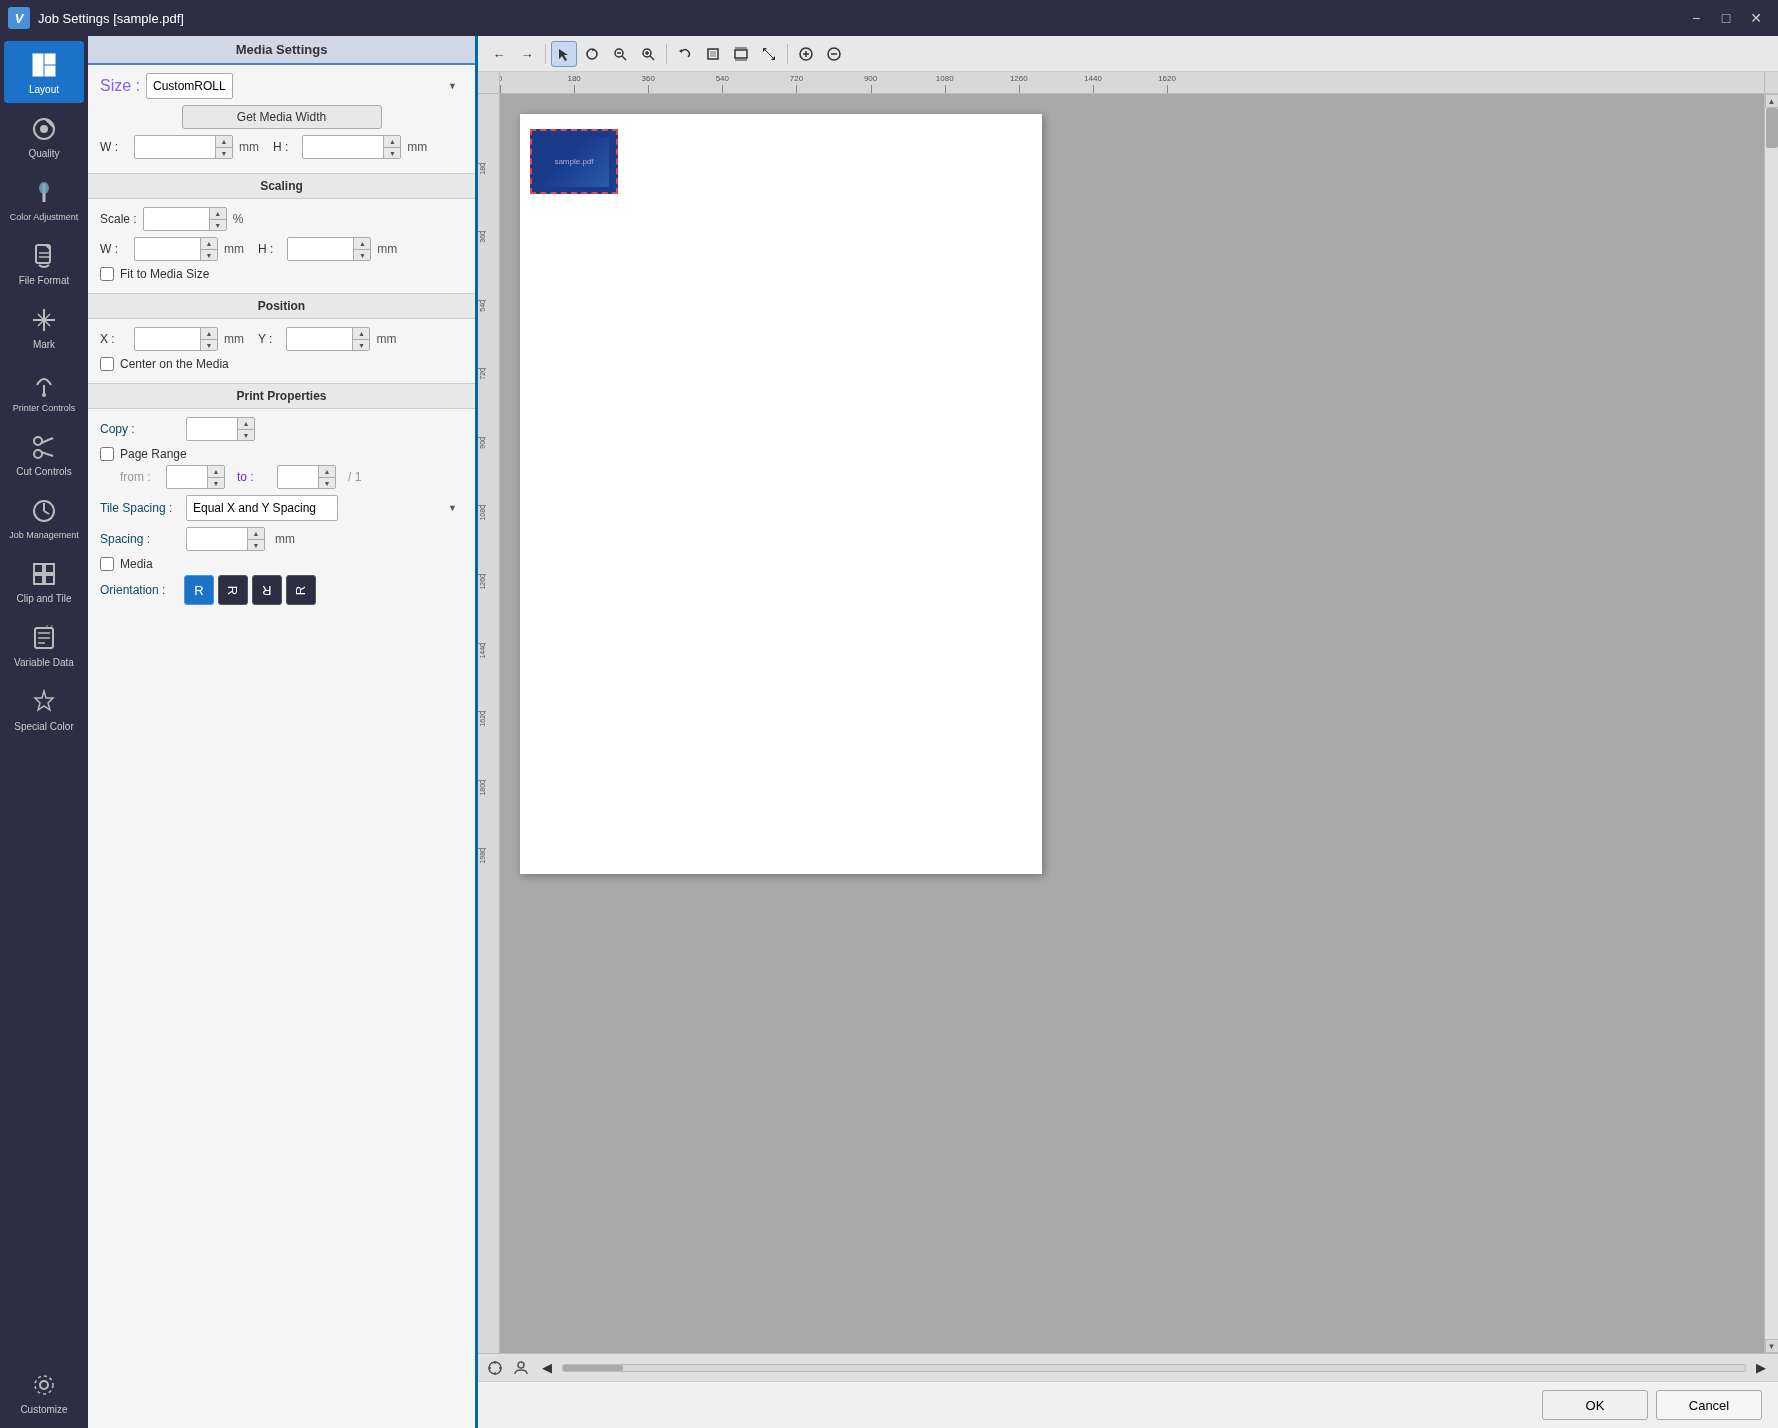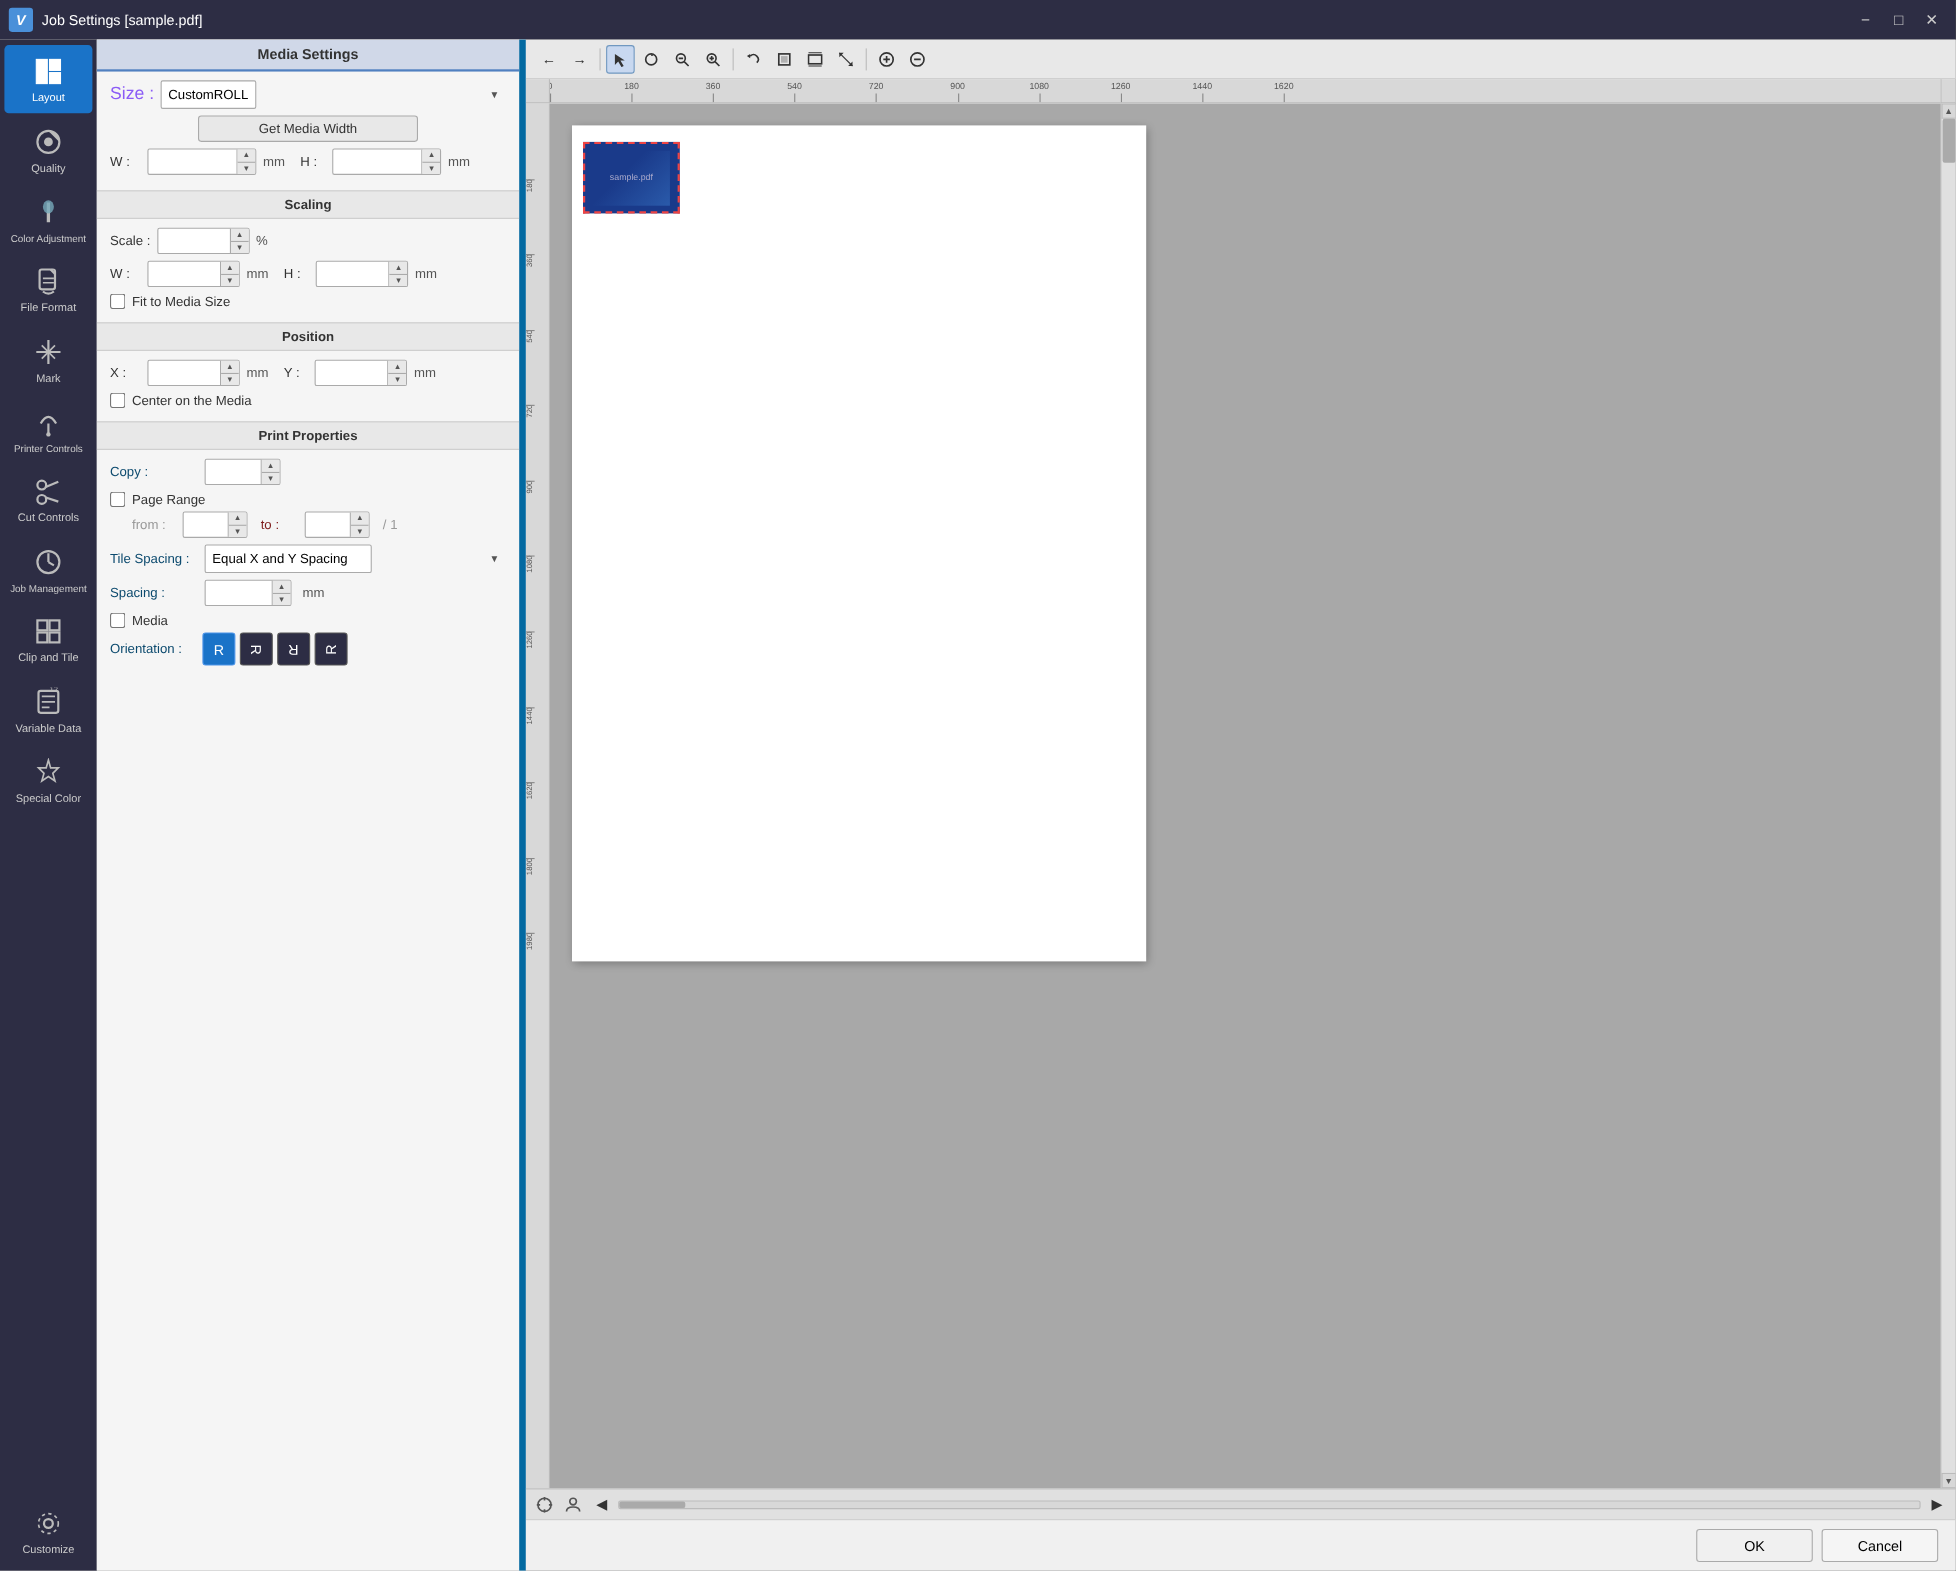--- a/index.html
+++ b/index.html
@@ -71,21 +71,21 @@
       width: 32px; height: 32px;
       margin-bottom: 3px;
       display: flex; align-items: center; justify-content: center;
       font-size: 20px;
     }
 
     
     .panel-area {
       width: 390px;
       background: #f5f5f5;
-      border-right: 6px solid #0369a1;
+      border-right: 3px solid #0369a1;
       display: flex;
       flex-direction: column;
       overflow-y: auto;
     }
 
     
     .section-header {
       background: #e8e8e8;
       border-top: 1px solid #ccc;
       border-bottom: 1px solid #ccc;
@@ -694,21 +694,21 @@
       </div>
       <div class="form-row" style="padding-left:20px;">
         <span class="form-label" style="min-width:40px;color:#999;">from :</span>
         <div class="input-spinner">
           <input type="text" style="width: 40px; color: rgb(153, 153, 153);">
           <div class="spinner-btns">
             <button class="spinner-btn">▲</button>
             <button class="spinner-btn">▼</button>
           </div>
         </div>
-        <span class="form-label" style="margin: 0 6px; color:#7f1d1d;">to :</span>
+        <span class="form-label" style="margin: 0 6px; color:#6d28d9;">to :</span>
         <div class="input-spinner">
           <input type="text" style="width: 40px; color: rgb(153, 153, 153);">
           <div class="spinner-btns">
             <button class="spinner-btn">▲</button>
             <button class="spinner-btn">▼</button>
           </div>
         </div>
         <span class="unit-label" style="margin-left:6px;color:#999;">/ 1</span>
       </div>
       <div class="form-row">

